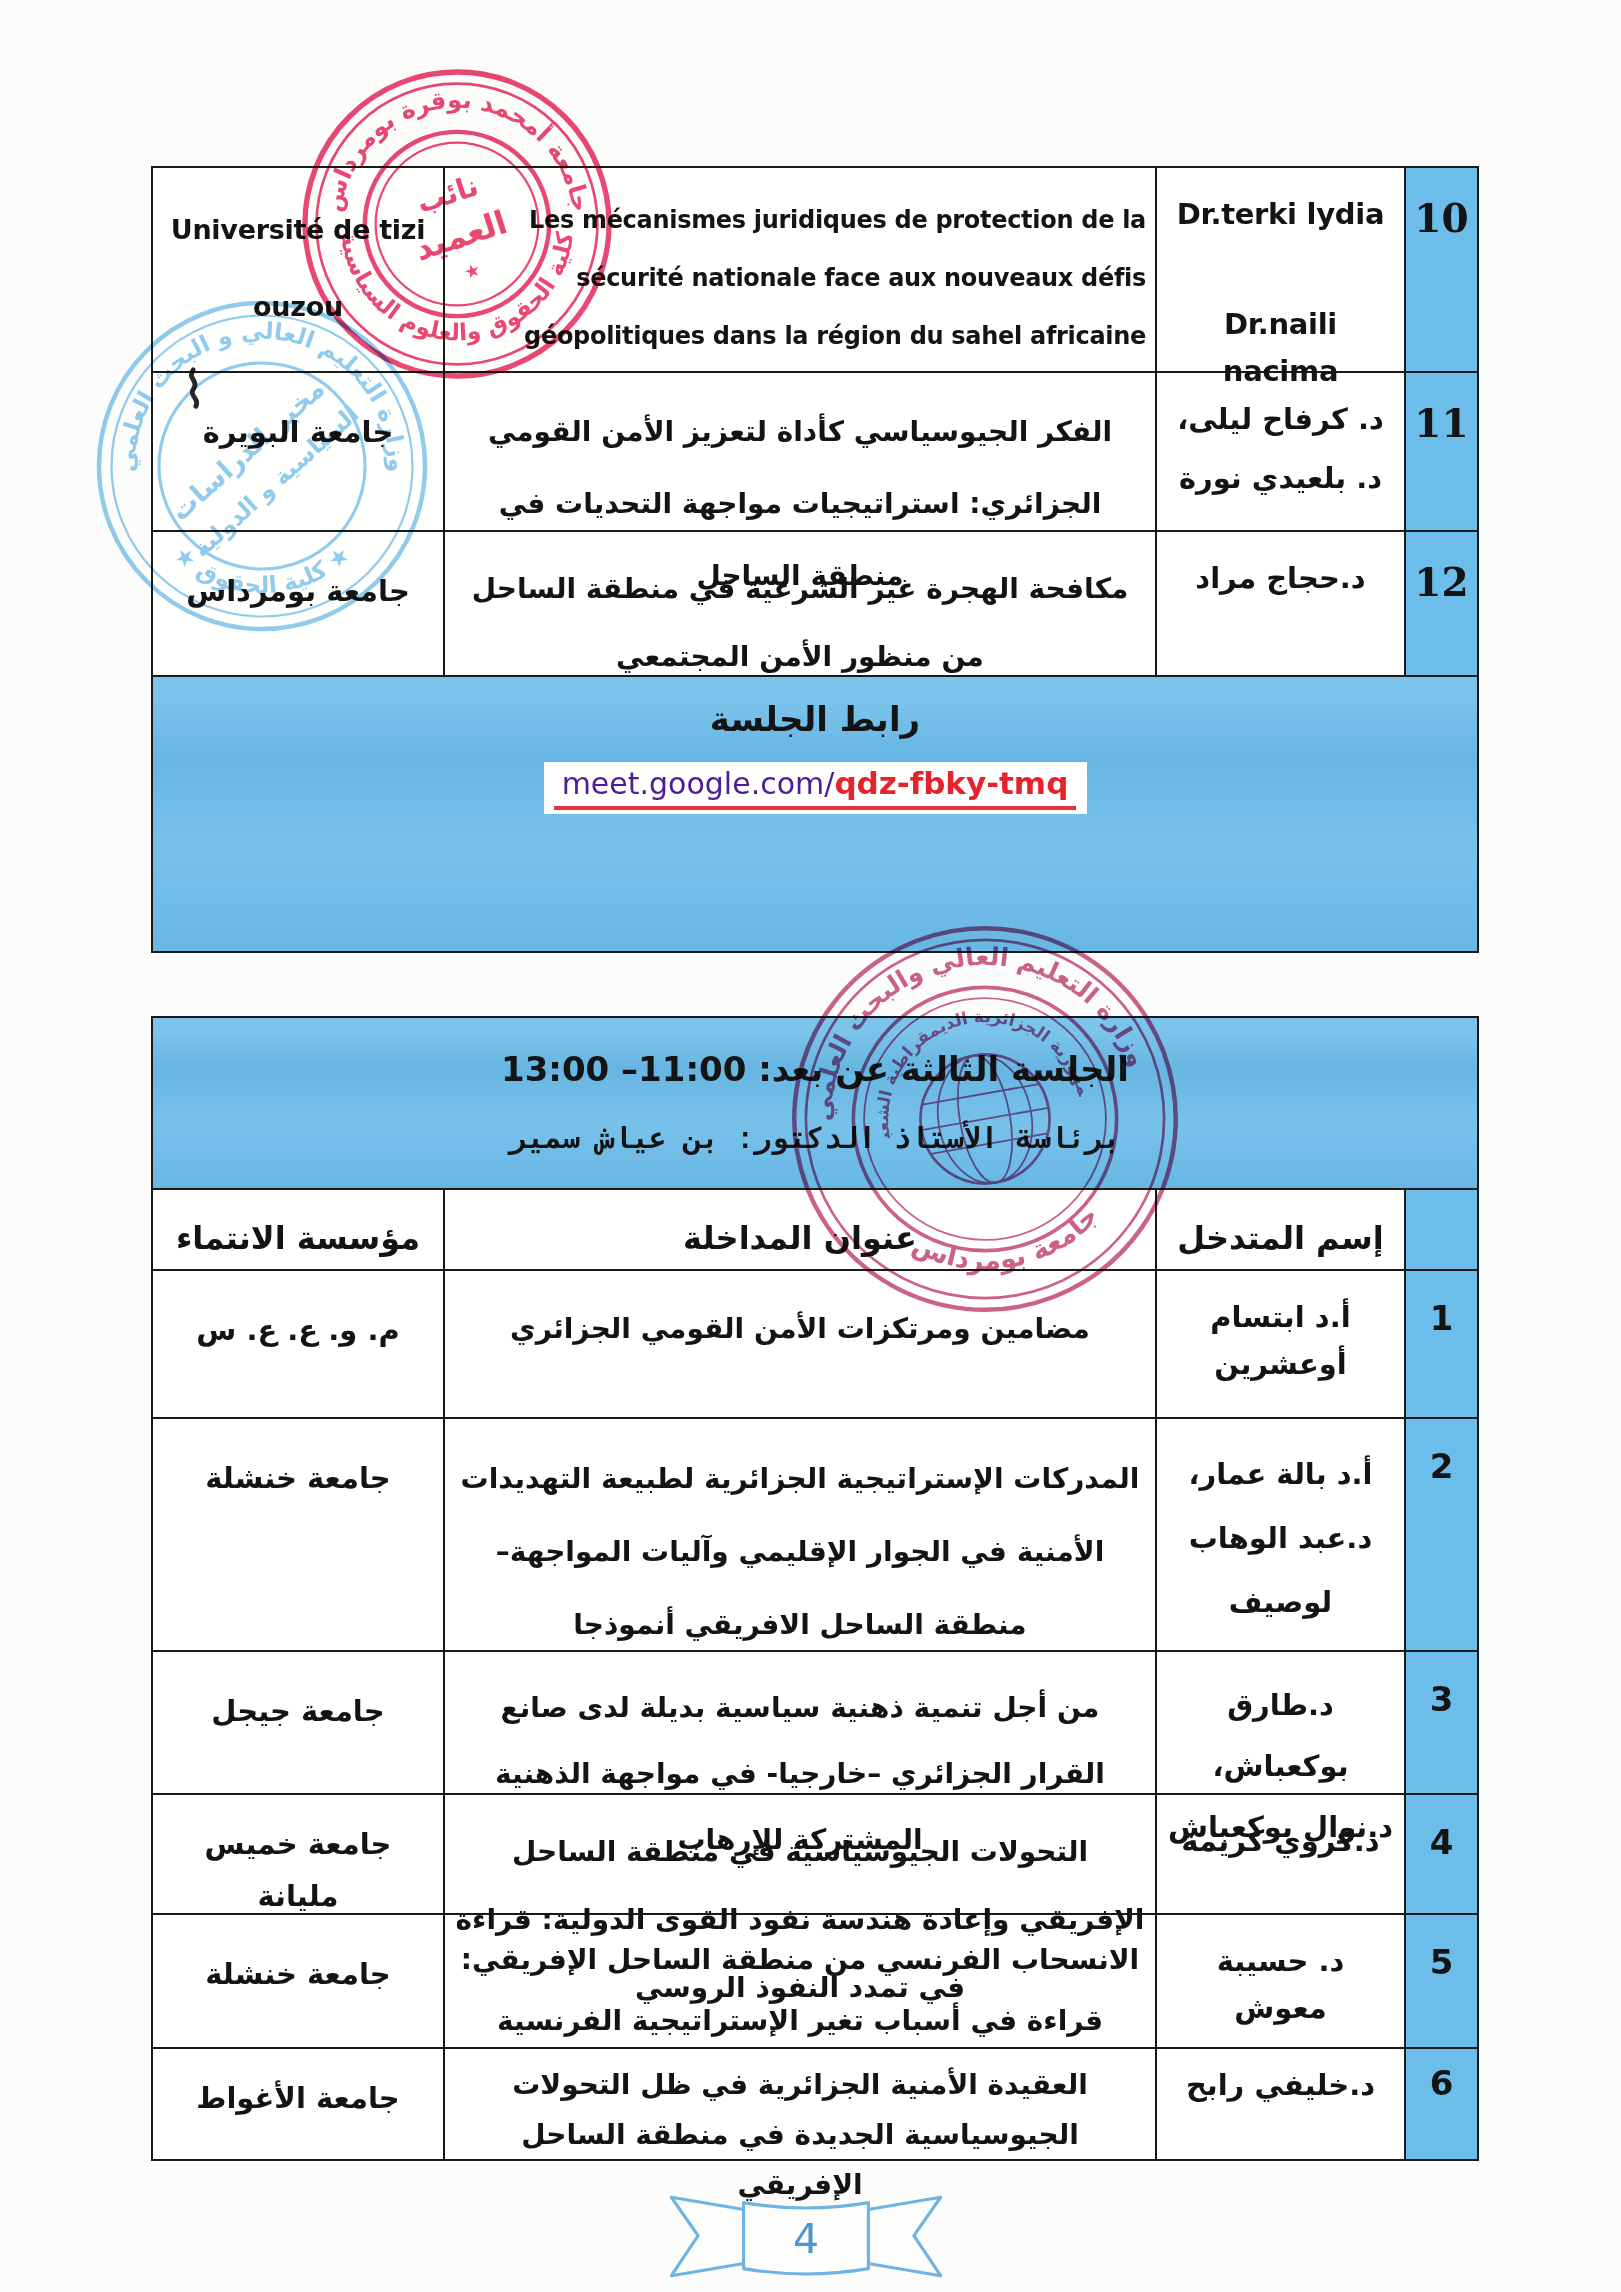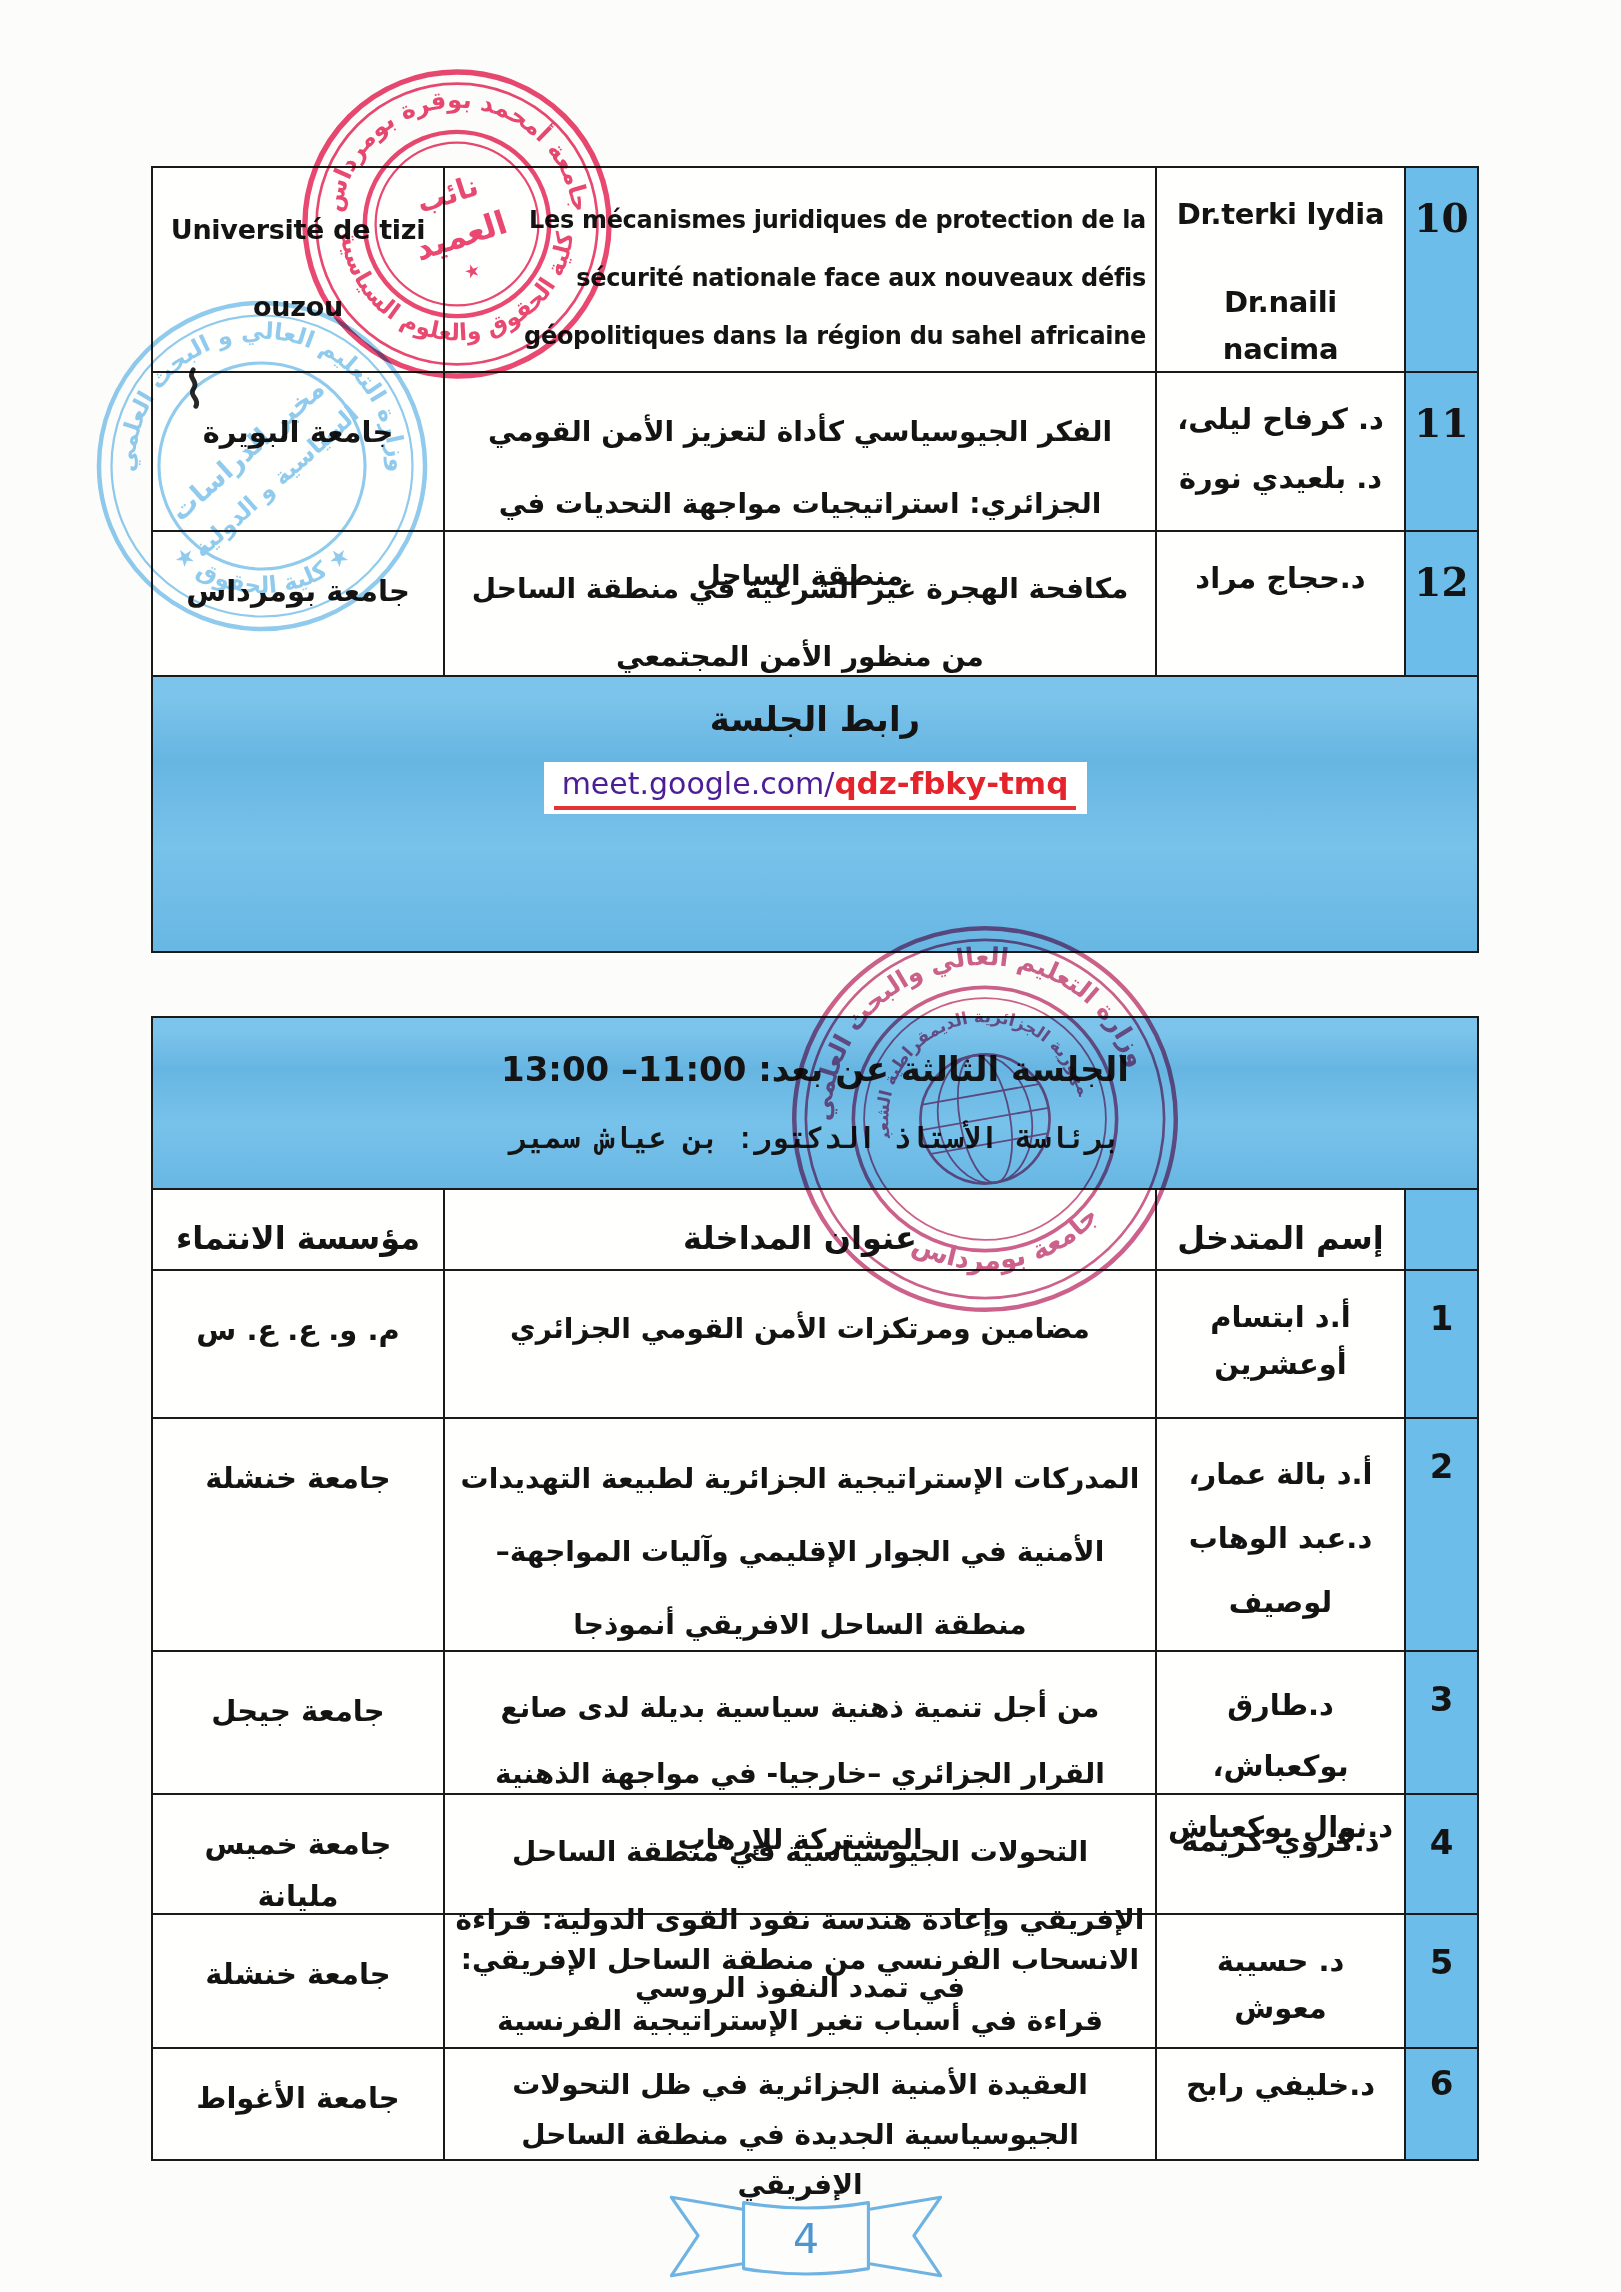--- a/index.html
+++ b/index.html
@@ -12,21 +12,21 @@
   .trow { display:flex; box-sizing:border-box; border-top:2.7px solid #1a1a1a; }
   .trow:first-child { border-top:none; }
   .cell {
     box-sizing:border-box; border-left:2.7px solid #1a1a1a;
     display:flex; flex-direction:column; align-items:center; justify-content:flex-start;
     text-align:center; padding:23px 9px 7.2px 9px; font-weight:700;
   }
   .cell:first-child { border-left:none; }
   .c-aff   { width:290px; font-size:29px; line-height:72px; }
   .c-title { flex:1; font-size:28px; line-height:70px; }
-  .c-name  { width:249px; font-size:29px; line-height:47px; gap:41px; }
+  .c-name  { width:249px; font-size:29px; line-height:47px; gap:63px; }
   .c-num   { width:73px; background:#6cbde9; font-size:34px; padding-top:27px; }
   .serifnum { font-family:"DejaVu Serif", serif; font-size:39px; }
   .fr { direction:ltr; letter-spacing:-0.3px; }
   .fr.c-title { font-size:24px; line-height:58px;text-align:right; }
   .fr.c-aff { font-size:27px; line-height:77px; }
   .bluebar {
     background:#6cbde9;
     background-image:linear-gradient(180deg, rgba(255,255,255,.10) 0 8%, rgba(0,40,90,.05) 30%, rgba(255,255,255,.08) 62%, rgba(0,40,90,.04) 100%);
   }
   .linkrow { flex-direction:column; align-items:center; height:276px; padding-top:21.5px; box-sizing:border-box; display:flex; }

